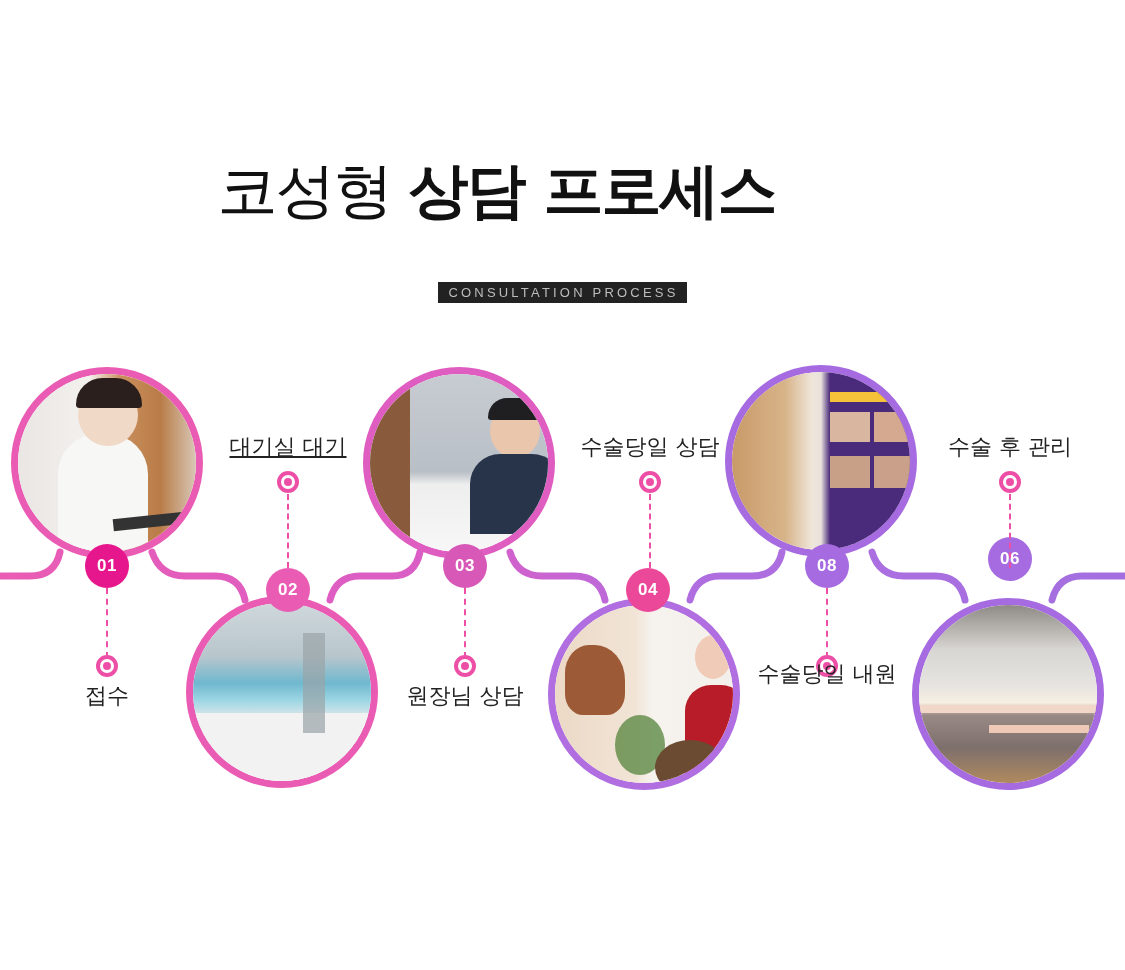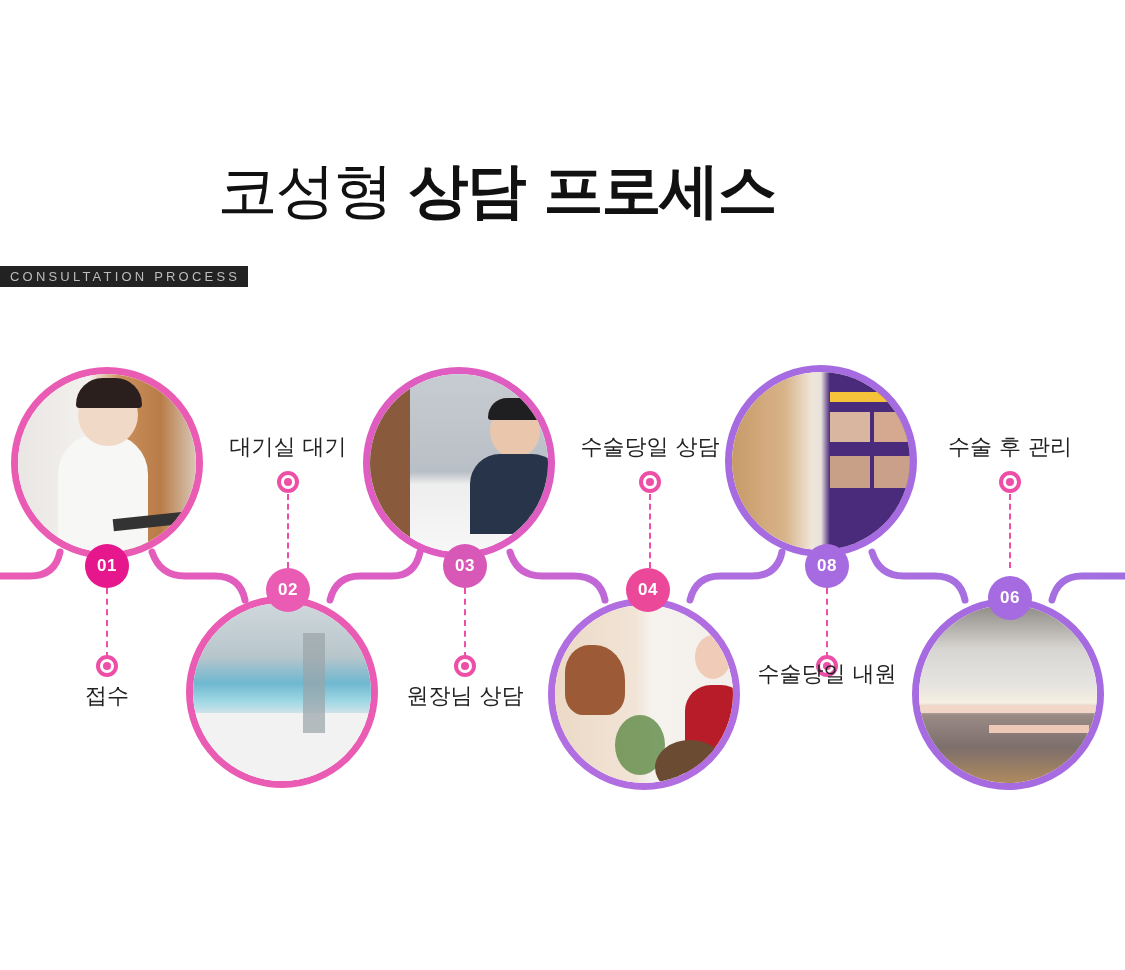--- a/index.html
+++ b/index.html
@@ -2,21 +2,21 @@
 <html><head>
 <meta charset="utf-8">
 <style>
   html, body { margin: 0; padding: 0; background: #ffffff; }
   body { width: 1125px; height: 970px; position: relative; overflow: hidden;
          font-family: "DejaVu Sans", "Liberation Sans", sans-serif; }
   .title { position: absolute; top: 150px; left: 0; width: 993px; text-align: center;
            font-size: 60px; color: #111; letter-spacing: -2px; line-height: 80px; }
   .title .light { font-weight: 300; }
   .title .bold { font-weight: 900; }
-  .subtitle-wrap { position: absolute; top: 266px; left: 0; width: 1125px; }
+  .subtitle-wrap { position: absolute; top: 282px; left: 0; width: 1125px; text-align: center; }
   .subtitle { display: inline-block; background: #222; color: #bdbdbd; font-size: 13px;
               letter-spacing: 3.2px; padding: 2px 8px 2px 10px; line-height: 17px;
               font-family: "Liberation Sans", sans-serif; }
   svg.track { position: absolute; left: 0; top: 0; }
   .photo { position: absolute; width: 192px; height: 192px; border-radius: 50%;
            overflow: hidden; box-sizing: border-box; border: 7px solid #ea5cb4; }
   .photo .img { position: absolute; inset: 0; }
   .badge { position: absolute; width: 44px; height: 44px; border-radius: 50%;
            color: #fff; font-weight: bold; font-size: 17px; text-align: center; line-height: 44px;
            font-family: Liberation Sans, sans-serif; letter-spacing: 0.5px; }
@@ -69,21 +69,21 @@
 <div class="stem" style="left:107px;top:588px;height:70px;"></div>
 <div class="dot" style="left:107px;top:666px;"></div>
 <div class="label" style="left:107px;top:681px;">접수</div>
 
 <div class="photo" style="left:186px;top:596px;border-color:#ea5cb4;">
   <div class="img" style="background:linear-gradient(180deg,#cfd8dc 0%,#b8c6cc 30%,#6fb8cf 45%,#9ed7e4 55%,#e6e8ea 65%,#f4f4f4 100%);"></div>
   <div style="position:absolute;left:0;top:110px;width:192px;height:80px;background:#f2f2f2;"></div>
   <div style="position:absolute;left:110px;top:30px;width:22px;height:100px;background:#9aa4a8;opacity:.7;"></div>
 </div>
 <div class="badge" style="left:266px;top:568px;background:#ea5cb4;">02</div>
-<div class="label" style="left:288px;top:432px;">대기실 대기</div>
+<div class="label" style="left:288px;top:432px;text-decoration:underline;">대기실 대기</div>
 <div class="dot" style="left:288px;top:482px;"></div>
 <div class="stem" style="left:288px;top:494px;height:74px;"></div>
 
 <div class="photo" style="left:363px;top:367px;border-color:#df5cc0;">
   <div class="img" style="background:linear-gradient(180deg,#c7ccd2 0%,#b9bfc6 55%,#eeeeee 62%,#f7f7f7 100%);"></div>
   <div style="position:absolute;left:0;top:0;width:40px;height:192px;background:#8a5a3c;"></div>
   <div style="position:absolute;left:120px;top:30px;width:50px;height:54px;border-radius:50%;background:#eac6ad;"></div>
   <div style="position:absolute;left:118px;top:24px;width:54px;height:22px;border-radius:26px 26px 4px 4px;background:#1f1f22;"></div>
   <div style="position:absolute;left:100px;top:80px;width:92px;height:80px;border-radius:30px 30px 0 0;background:#28344a;"></div>
 </div>
@@ -116,16 +116,16 @@
 <div class="badge" style="left:805px;top:544px;background:#a66be0;">08</div>
 <div class="stem" style="left:827px;top:588px;height:70px;"></div>
 <div class="dot" style="left:827px;top:666px;"></div>
 <div class="label" style="left:827px;top:659px;">수술당일 내원</div>
 
 <div class="photo" style="left:912px;top:598px;border-color:#a66be0;">
   <div class="img" style="background:linear-gradient(180deg,#8f8a86 0%,#d8d6d2 25%,#e6e4e0 45%,#f6efe2 55%,#9a8a86 62%,#7d6f6c 80%,#b08a5e 100%);"></div>
   <div style="position:absolute;left:0;top:100px;width:192px;height:8px;background:#f2d7c8;"></div>
   <div style="position:absolute;left:70px;top:120px;width:100px;height:8px;background:#eec9b7;"></div>
 </div>
-<div class="badge" style="left:988px;top:576px;background:#a66be0;">06</div>
+<div class="badge" style="left:988px;top:537px;background:#a66be0;">06</div>
 <div class="label" style="left:1010px;top:432px;">수술 후 관리</div>
 <div class="dot" style="left:1010px;top:482px;"></div>
 <div class="stem" style="left:1010px;top:494px;height:74px;"></div>
 
 </body></html>

